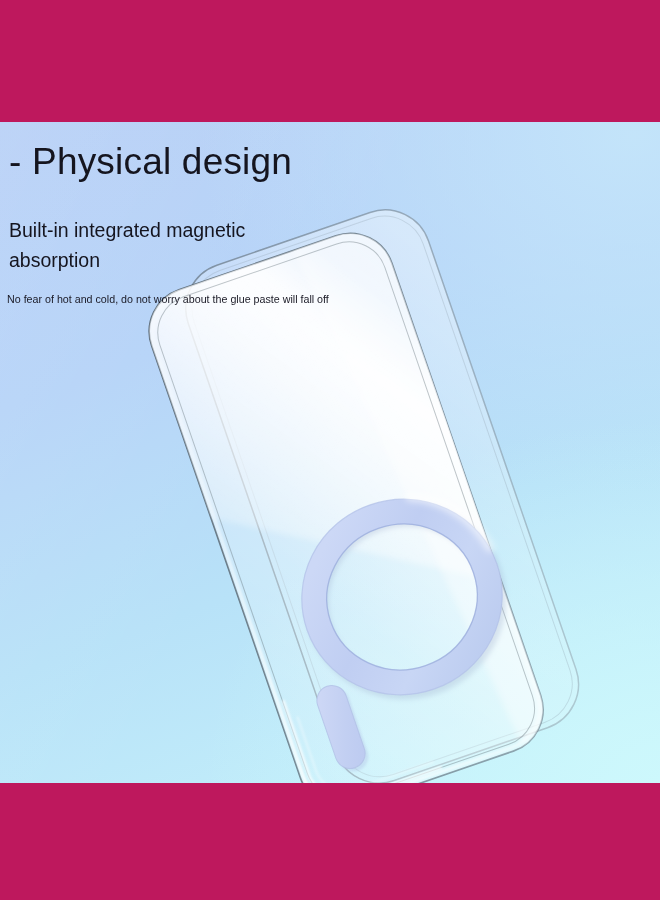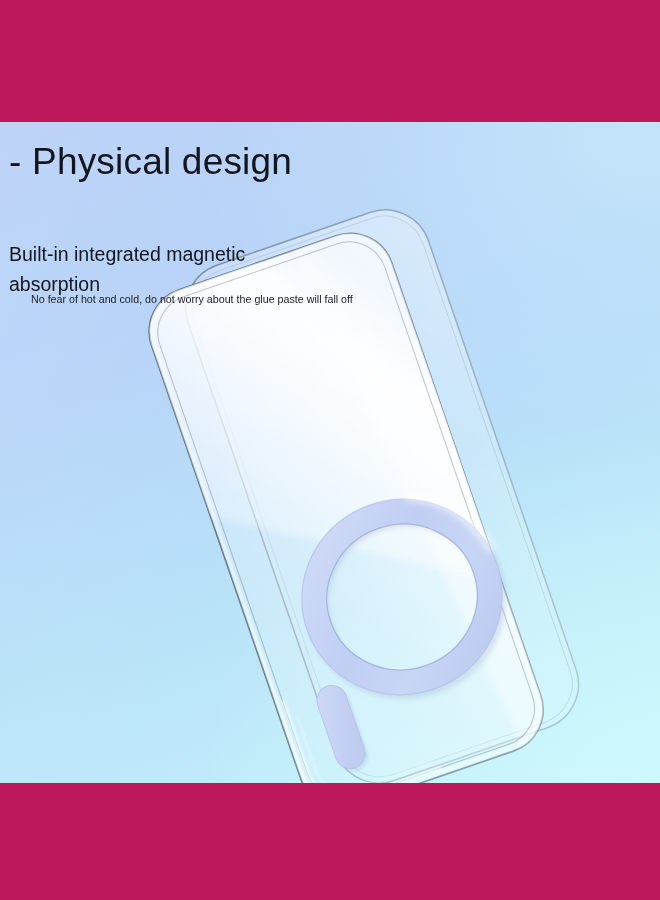--- a/index.html
+++ b/index.html
@@ -29,27 +29,25 @@
   #textblock{position:absolute;left:0;top:0;width:420px;z-index:40;}
   .title{
     position:absolute;left:9px;top:21px;
     font-size:37px;font-weight:400;color:#15151f;
     letter-spacing:.2px;white-space:nowrap;line-height:1;
   }
   .subtitle{
     position:absolute;left:9px;top:93px;width:300px;
     font-size:19.5px;font-weight:400;color:#15151f;
     line-height:1.55;
-    margin-top:24px;
   }
   .body{
     position:absolute;left:7px;top:169px;width:368px;
     font-size:10.7px;font-weight:400;color:#1a1a26;
     line-height:1.55;
-    margin-left:24px;
   }
 
   
   #art{
     position:absolute;left:0;top:0;width:660px;height:661px;
     z-index:10;
   }
   #art svg{display:block;width:660px;height:661px;}
 </style>
 </head>

